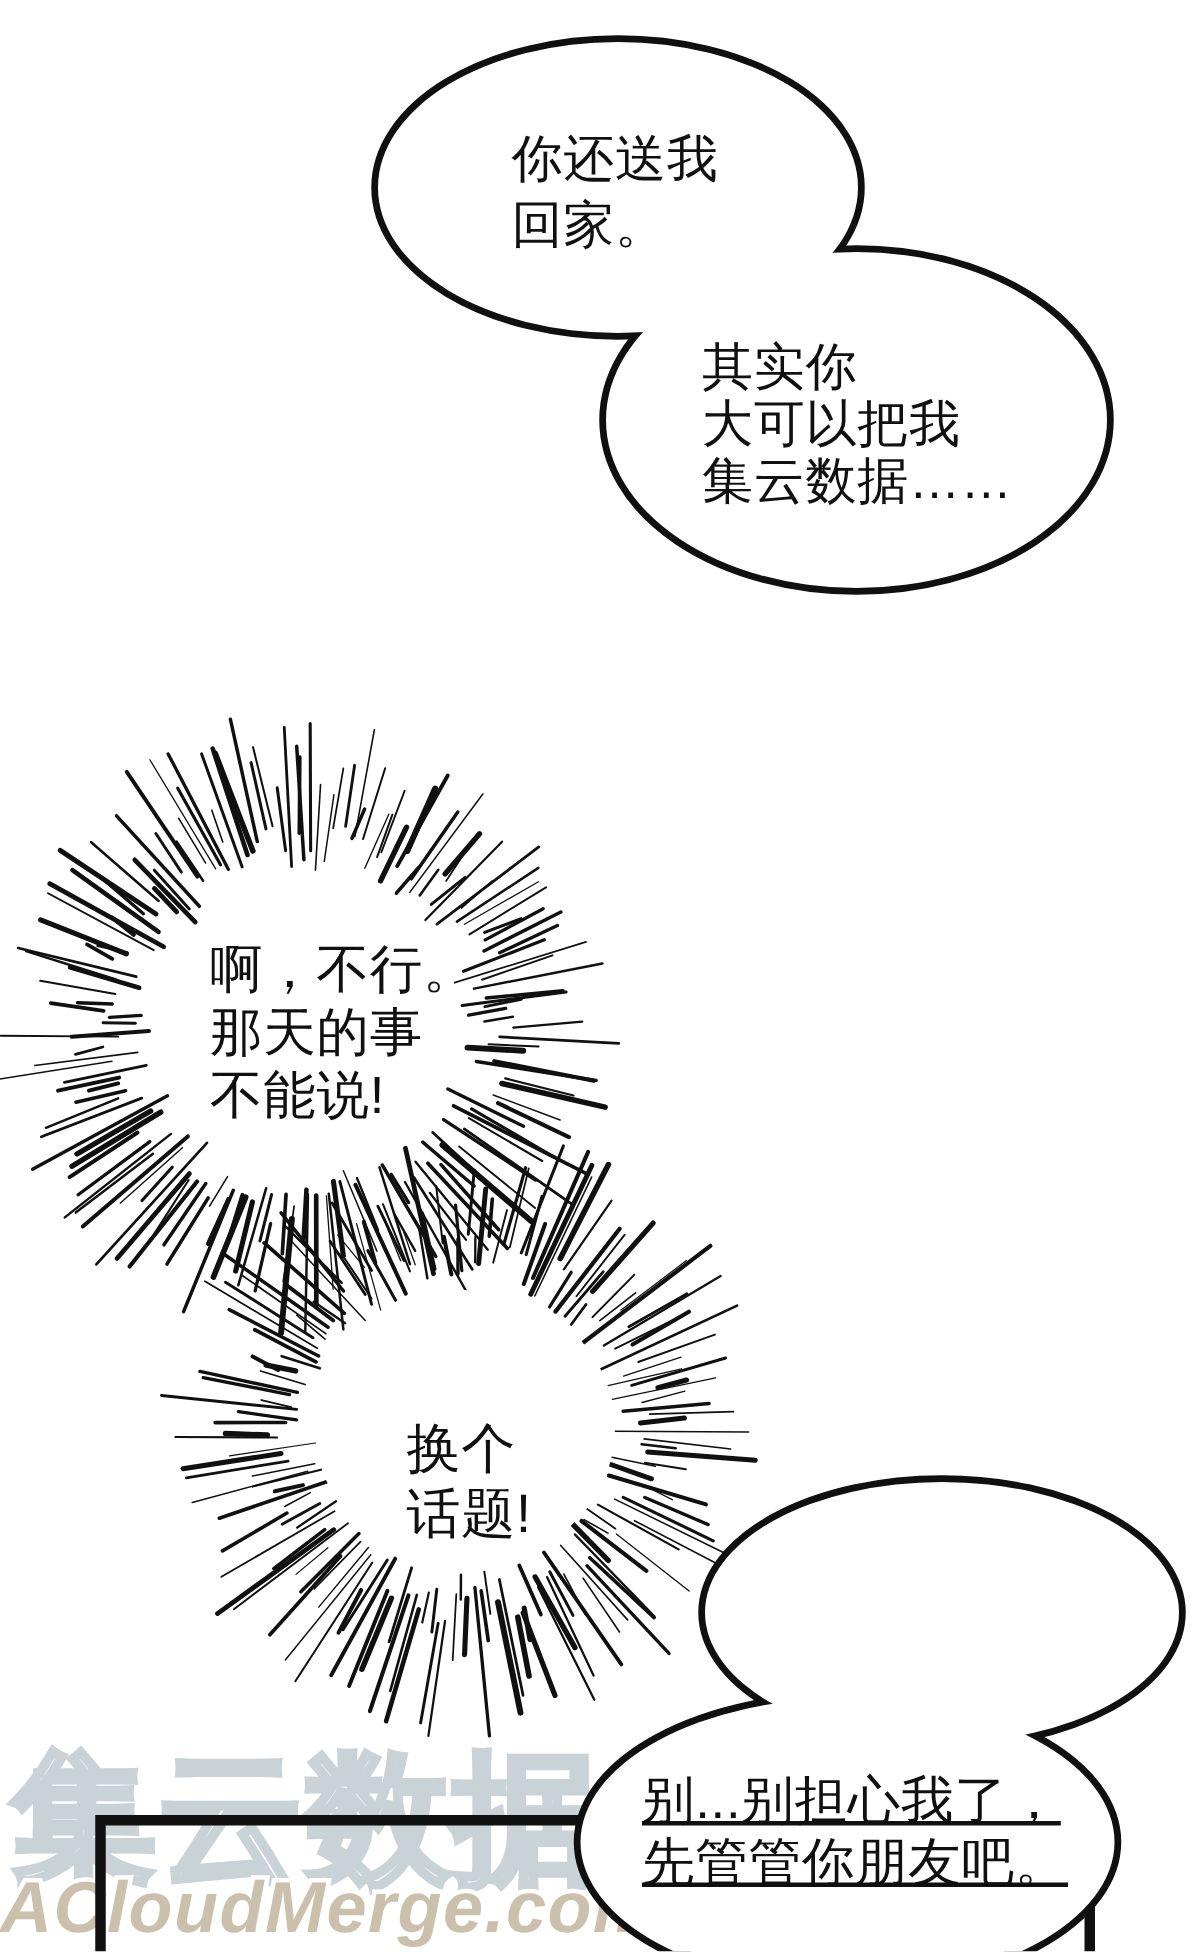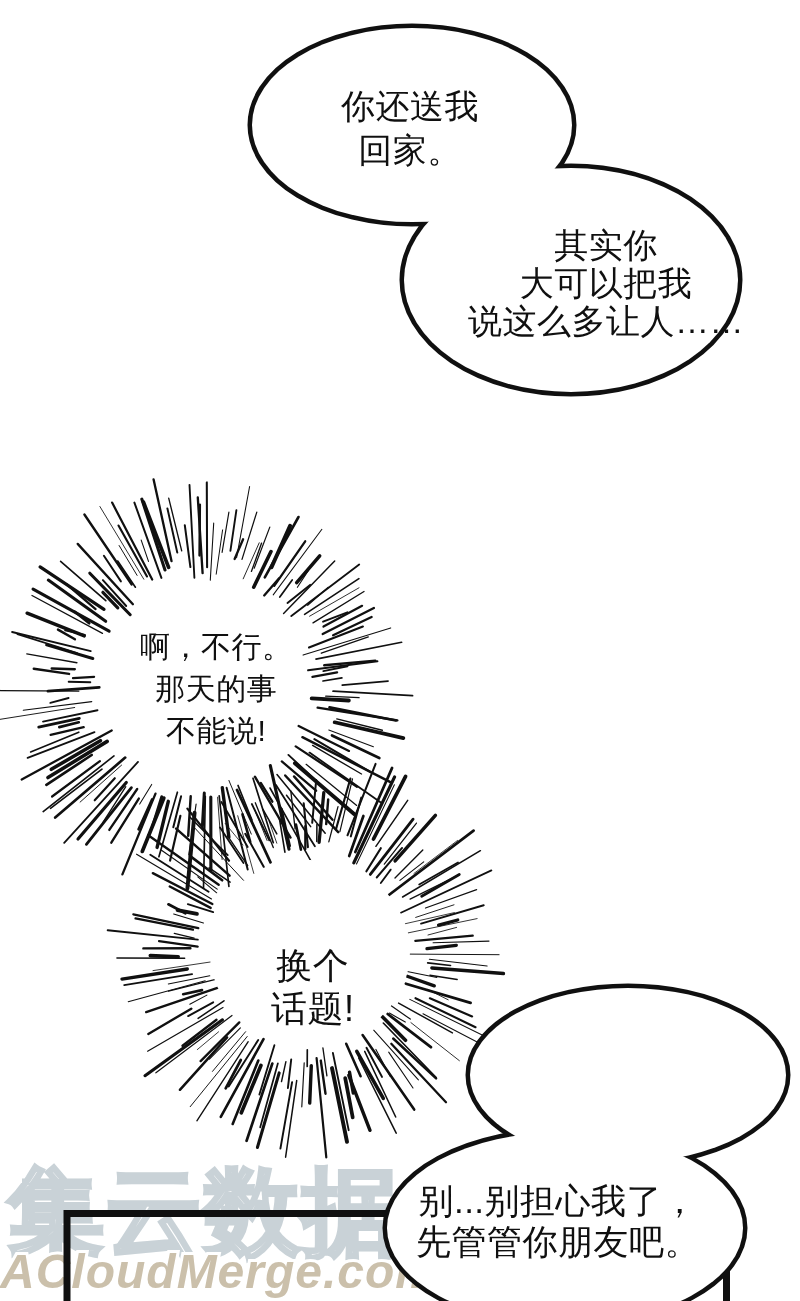--- a/index.html
+++ b/index.html
@@ -22,31 +22,31 @@
   }
   .wm-en{
     font-family:"Liberation Sans",sans-serif;
     font-weight:bold;font-style:italic;font-size:48px;letter-spacing:1px;
     fill:var(--wm-en,#cbc0ab);stroke:#ffffff;stroke-width:6px;paint-order:stroke;
   }
   .txt{
     position:absolute;z-index:3;
     color:var(--ink,#101010);
     white-space:pre-line;
-    text-align:center;
+    text-align:left;
     font-family:"Liberation Sans",sans-serif;
     font-weight:500;
     letter-spacing:0.5px;
   }
   .t1{left:341px;top:84px;font-size:34px;line-height:44px;}
   .t2{left:468px;top:226px;font-size:34px;line-height:38px;}
-  .t3{left:140px;top:626px;font-size:30px;line-height:42px;}
+  .t3{left:140px;top:626px;font-size:35px;line-height:42px;}
   .t4{left:271px;top:908px;font-size:36px;line-height:43px;margin-top:36px;}
   .t5{left:538px;top:1022px;font-size:33px;line-height:37px;}
-  .t6{left:416px;top:1180px;font-size:35px;line-height:41px;}
+  .t6{left:428px;top:1180px;font-size:35px;line-height:41px;text-decoration:underline;}
 </style>
 </head>
 <body>
 
 <div class="page">
 
   <svg class="art" viewBox="0 0 800 1301" xmlns="http://www.w3.org/2000/svg">
 
     <text class="wm-cn" x="8" y="1245">集云数据</text>
     <text class="wm-en" x="0" y="1288">ACloudMerge.com</text>
@@ -395,21 +395,21 @@
       <ellipse class="bub-stroke" cx="571" cy="280" rx="167" ry="112"></ellipse>
       <ellipse class="bub-fill" cx="412" cy="125" rx="160" ry="97"></ellipse>
       <ellipse class="bub-fill" cx="571" cy="280" rx="167" ry="112"></ellipse>
     </g>
   </svg>
 
   <div class="txt t1">你还送我
 回家。</div>
   <div class="txt t2">其实你
 大可以把我
-说这么多让人……</div>
+集云数据……</div>
   <div class="txt t3">啊，不行。
 那天的事
 不能说!</div>
   <div class="txt t4">换个
 话题!</div>
   <div class="txt t6">别...别担心我了，
 先管管你朋友吧。</div>
 
 </div>
 

